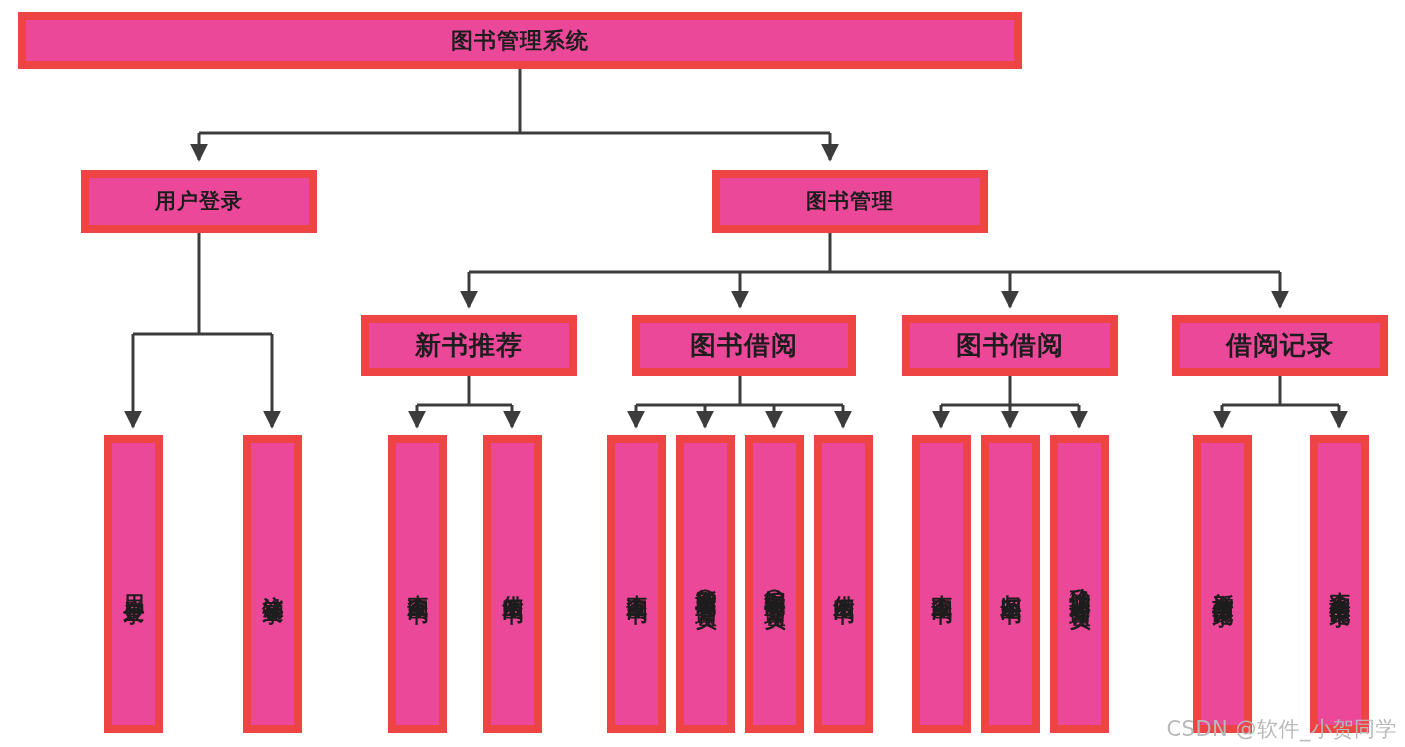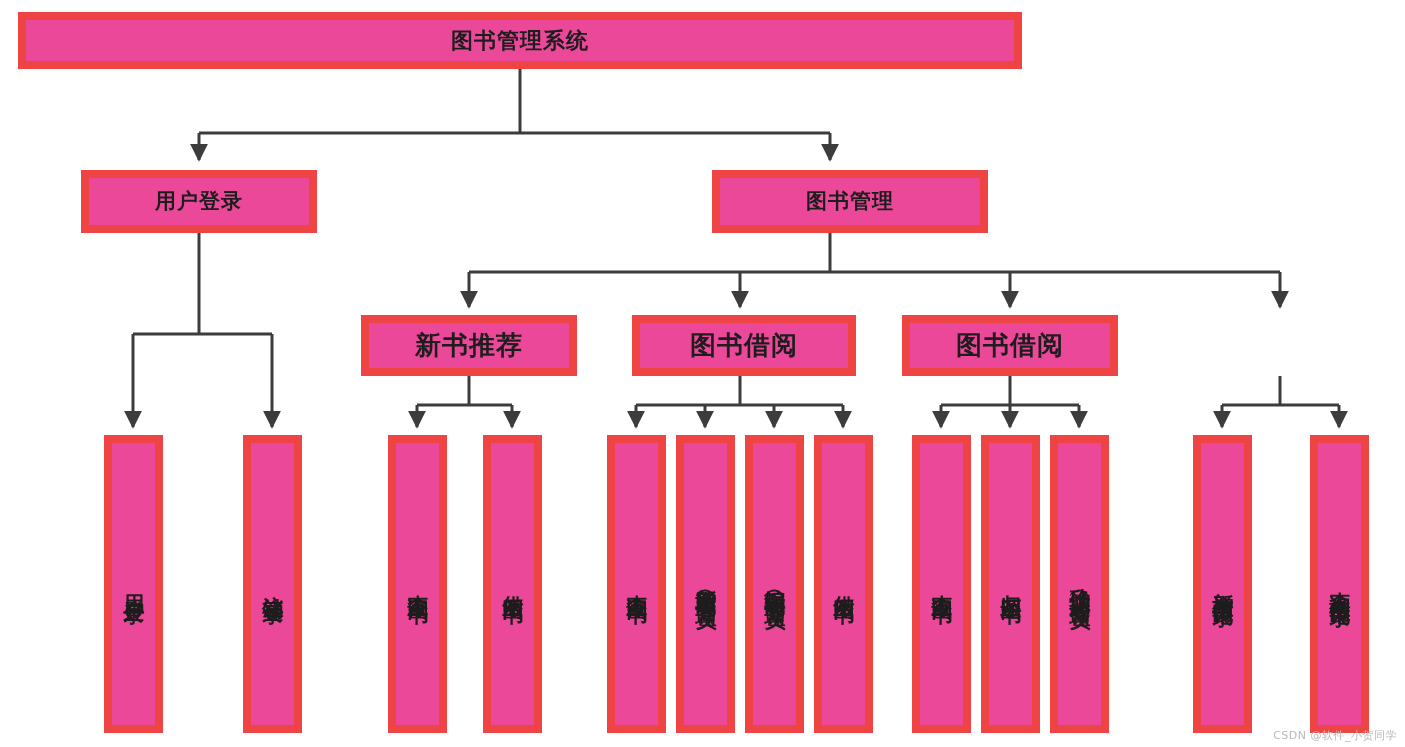--- a/index.html
+++ b/index.html
@@ -47,21 +47,21 @@
   .node.leaf span{
     display:block;
     writing-mode:vertical-rl;
     text-orientation:upright;
     white-space:nowrap;
   }
   #watermark{
     position:absolute;
     right:8px;
     bottom:4px;
-    font-size:11px;
+    font-size:21px;
     color:#b9b9b9;
     letter-spacing:0.5px;
     white-space:nowrap;
     user-select:none;
   }
 </style>
 </head>
 <body>
 
 <div id="diagram">
@@ -129,20 +129,23 @@
 
   <div class="node lvl3" style="left:361px;top:315px;width:216px;height:61px;">
     <span>新书推荐</span>
   </div>
   <div class="node lvl3" style="left:632px;top:315px;width:224px;height:61px;">
     <span>图书借阅</span>
   </div>
   <div class="node lvl3" style="left:902px;top:315px;width:216px;height:61px;">
     <span>图书借阅</span>
   </div>
+  <div class="node lvl3" style="left:1172px;top:315px;width:216px;height:61px;">
+    <span>借阅记录</span>
+  </div>
 
   <div class="node leaf" style="left:104px;top:435px;width:59px;height:298px;">
     <span>用户登录</span>
   </div>
   <div class="node leaf" style="left:243px;top:435px;width:59px;height:298px;">
     <span>注销登录</span>
   </div>
 
   <div class="node leaf" style="left:388px;top:435px;width:59px;height:298px;">
     <span>查询图书</span>

